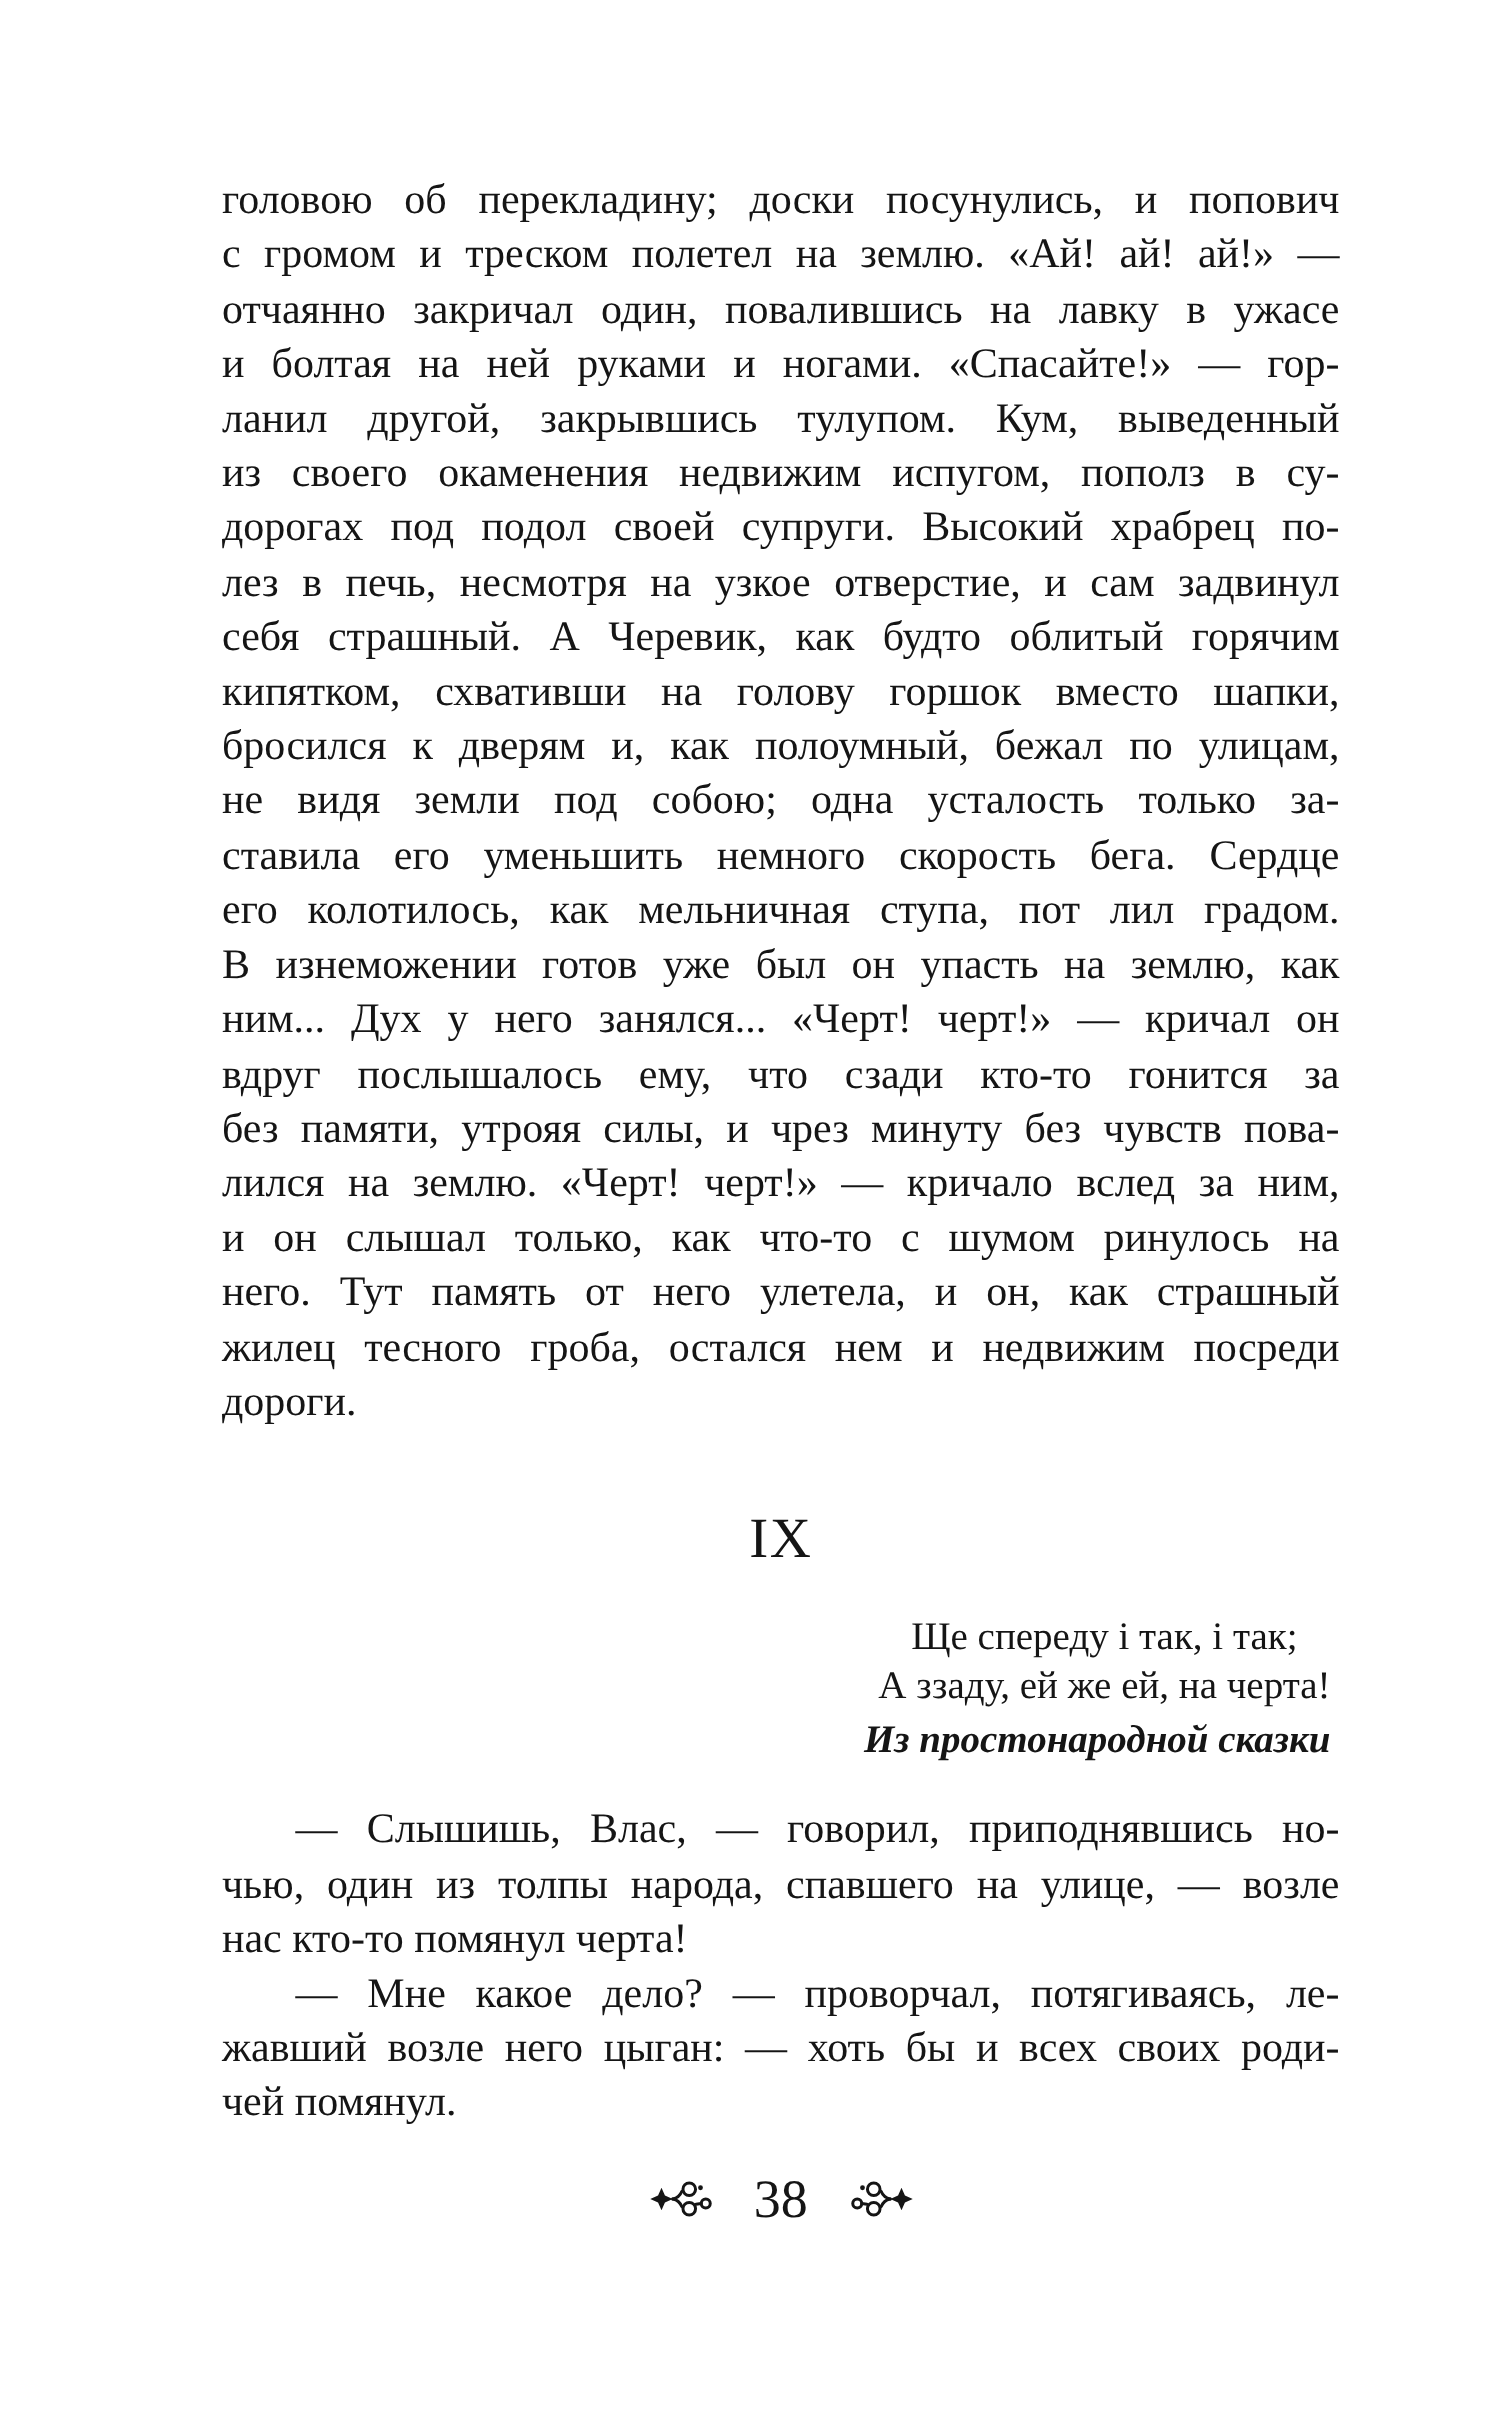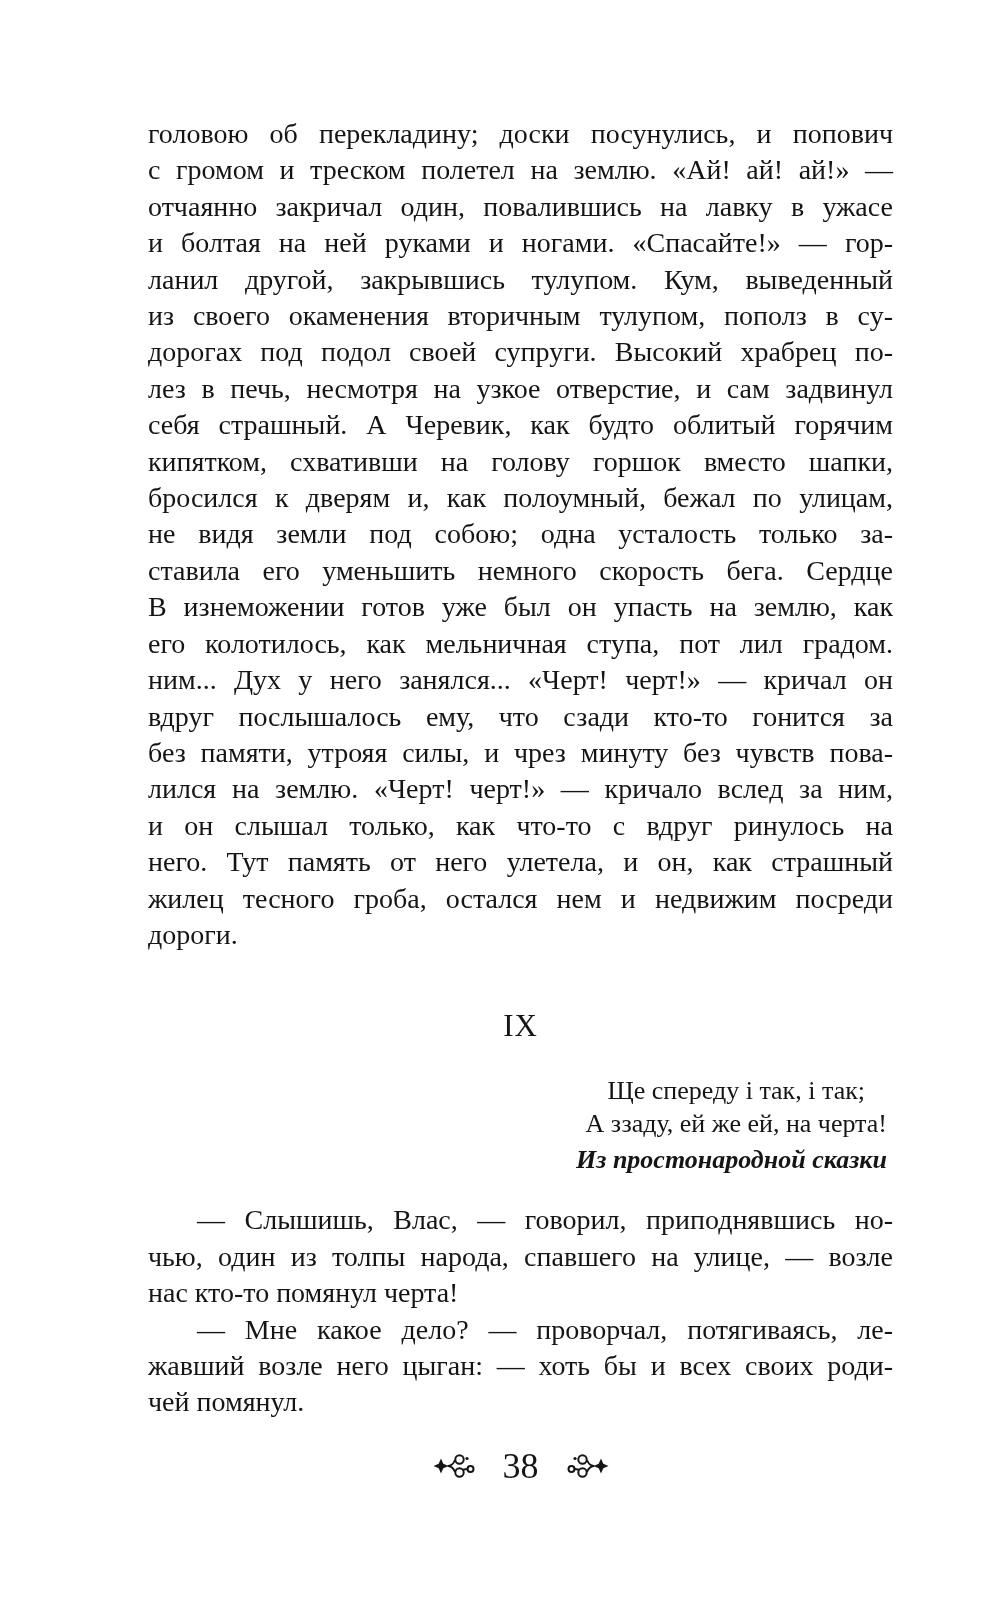--- a/index.html
+++ b/index.html
@@ -31,21 +31,21 @@
   }
   .jline.last {
     text-align-last: left;
   }
   .jline.indent {
     text-indent: 49px;
   }
   
   .chapter {
     margin: 55px 0 0 0;
-    font-size: 31px;
+    font-size: 38px;
     line-height: 36px;
     font-weight: normal;
     text-align: center;
     letter-spacing: 1px;
   }
   
   .epigraph {
     margin-top: 30px;
     text-align: right;
     padding-right: 6px;
@@ -99,35 +99,35 @@
 <body>
 
 <div class="page">
 
   <div class="body-text">
       <div class="jline">головою об перекладину; доски посунулись, и попович</div>
       <div class="jline">с громом и треском полетел на землю. «Ай! ай! ай!» —</div>
       <div class="jline">отчаянно закричал один, повалившись на лавку в ужасе</div>
       <div class="jline">и болтая на ней руками и ногами. «Спасайте!» — гор-</div>
       <div class="jline">ланил другой, закрывшись тулупом. Кум, выведенный</div>
-      <div class="jline">из своего окаменения вторичным тулупом, пополз в су-</div>
+      <div class="jline">из своего окаменения недвижим испугом, пополз в су-</div>
       <div class="jline">дорогах под подол своей супруги. Высокий храбрец по-</div>
       <div class="jline">лез в печь, несмотря на узкое отверстие, и сам задвинул</div>
       <div class="jline">себя страшный. А Черевик, как будто облитый горячим</div>
       <div class="jline">кипятком, схвативши на голову горшок вместо шапки,</div>
       <div class="jline">бросился к дверям и, как полоумный, бежал по улицам,</div>
       <div class="jline">не видя земли под собою; одна усталость только за-</div>
       <div class="jline">ставила его уменьшить немного скорость бега. Сердце</div>
+      <div class="jline">его колотилось, как мельничная ступа, пот лил градом.</div>
       <div class="jline">В изнеможении готов уже был он упасть на землю, как</div>
-      <div class="jline">его колотилось, как мельничная ступа, пот лил градом.</div>
       <div class="jline">ним... Дух у него занялся... «Черт! черт!» — кричал он</div>
       <div class="jline">вдруг послышалось ему, что сзади кто-то гонится за</div>
       <div class="jline">без памяти, утрояя силы, и чрез минуту без чувств пова-</div>
       <div class="jline">лился на землю. «Черт! черт!» — кричало вслед за ним,</div>
-      <div class="jline">и он слышал только, как что-то с вдруг ринулось на</div>
+      <div class="jline">и он слышал только, как что-то с шумом ринулось на</div>
       <div class="jline">него. Тут память от него улетела, и он, как страшный</div>
       <div class="jline">жилец тесного гроба, остался нем и недвижим посреди</div>
       <div class="jline last">дороги.</div>
     </div>
 
   <h2 class="chapter">IX</h2>
 
   <div class="epigraph">
     <div class="verse"><div class="verse-line">Ще спереду і так, і так;</div><div class="verse-line last">А ззаду, ей же ей, на черта!</div></div>
     <div class="attribution">Из простонародной сказки</div>

